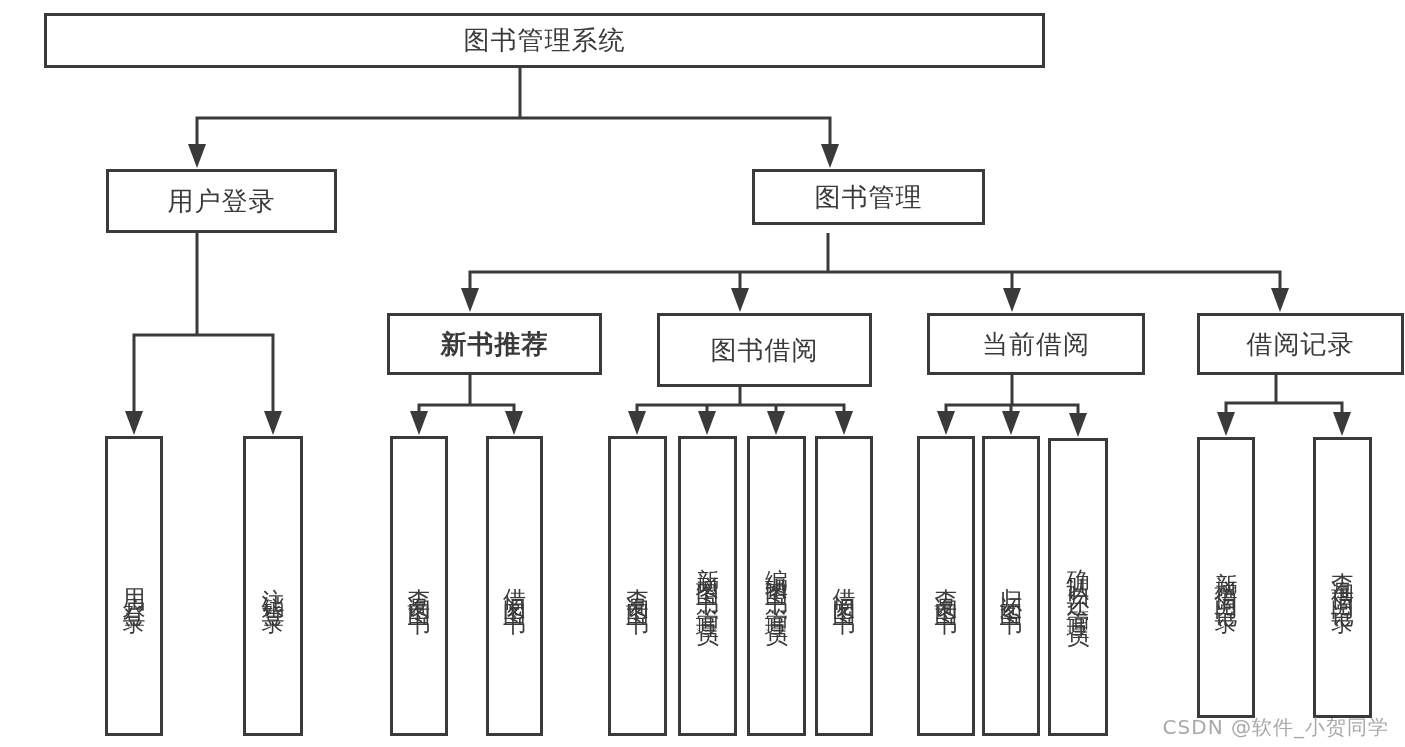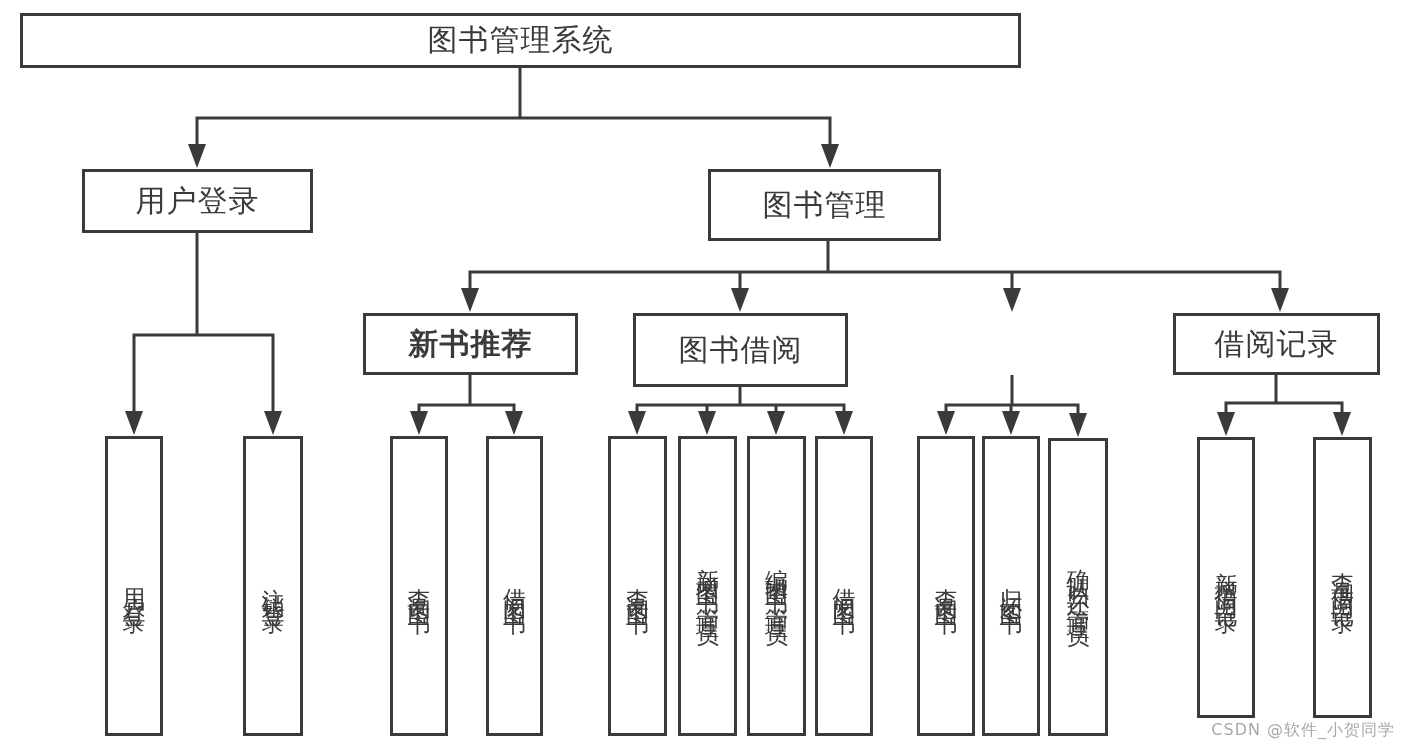--- a/index.html
+++ b/index.html
@@ -5,27 +5,27 @@
   html,body{margin:0;padding:0;background:#ffffff;}
   .canvas{
     position:relative;width:1405px;height:747px;background:#ffffff;
     font-family:"DejaVu Sans","Liberation Sans",sans-serif;color:#3a3a3a;overflow:hidden;
   }
   .wires{position:absolute;left:0;top:0;}
   .node{
     position:absolute;box-sizing:border-box;border:3px solid #3a3a3a;background:#ffffff;
     display:flex;align-items:center;justify-content:center;
   }
-  .hbox{font-size:30px;letter-spacing:1px;white-space:nowrap;}
+  .hbox{font-size:26px;letter-spacing:1px;white-space:nowrap;margin-left:24px;}
   .vbox span{
     writing-mode:vertical-rl;text-orientation:mixed;
     font-size:23px;line-height:1;letter-spacing:8px;white-space:nowrap;
   }
   .watermark{
-    position:absolute;right:10px;bottom:6px;font-size:16px;color:#a8a8a8;letter-spacing:1px;
+    position:absolute;right:16px;bottom:6px;font-size:20px;color:#a8a8a8;letter-spacing:1px;
     white-space:nowrap;
   }
 </style>
 </head>
 <body>
 
 <div class="canvas">
 
   <svg class="wires" width="1405" height="747" viewBox="0 0 1405 747" aria-hidden="true">
     <g stroke="#3a3a3a" stroke-width="3" fill="none">
@@ -67,29 +67,32 @@
     </g>
   </svg>
 
   <div class="node hbox" style="left:20px;top:13px;width:1001px;height:55px;">
     <span>图书管理系统</span>
   </div>
 
   <div class="node hbox" style="left:82px;top:169px;width:231px;height:64px;">
     <span>用户登录</span>
   </div>
-  <div class="node hbox" style="left:708px;top:169px;width:233px;height:72px;text-align:center;">
+  <div class="node hbox" style="left:728px;top:169px;width:233px;height:56px;text-align:center;">
     <span>图书管理</span>
   </div>
 
   <div class="node hbox" style="left:363px;top:313px;width:215px;height:62px;font-weight:bold;">
     <span>新书推荐</span>
   </div>
   <div class="node hbox" style="left:633px;top:313px;width:215px;height:74px;">
     <span>图书借阅</span>
+  </div>
+  <div class="node hbox" style="left:903px;top:313px;width:218px;height:62px;">
+    <span>当前借阅</span>
   </div>
   <div class="node hbox" style="left:1173px;top:313px;width:207px;height:62px;">
     <span>借阅记录</span>
   </div>
 
   <div class="node vbox" style="left:105px;top:436px;width:58px;height:300px;">
     <span>用户登录</span>
   </div>
   <div class="node vbox" style="left:243px;top:436px;width:60px;height:300px;">
     <span>注销登录</span>

